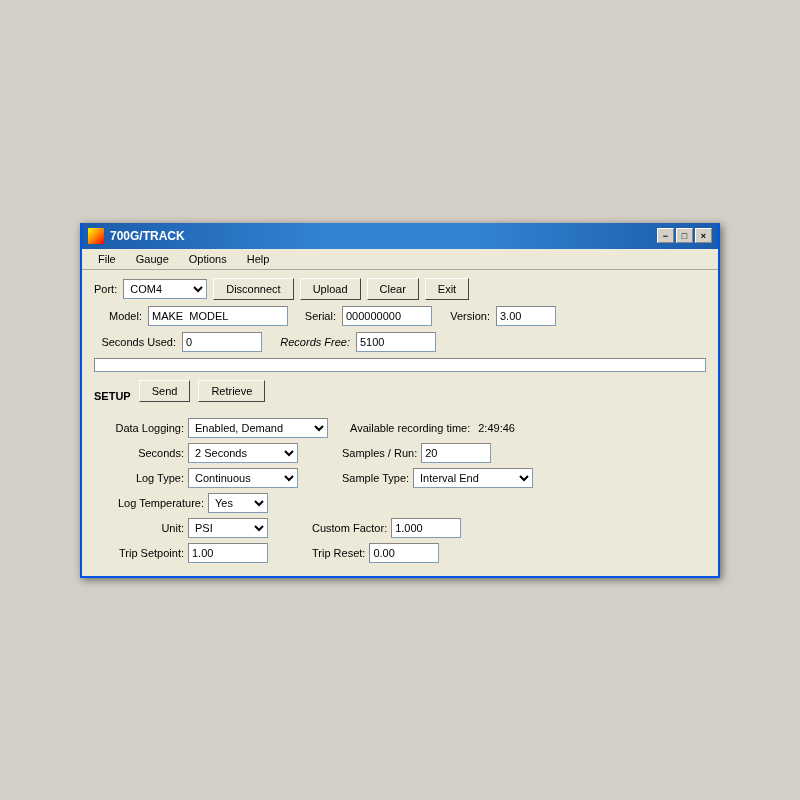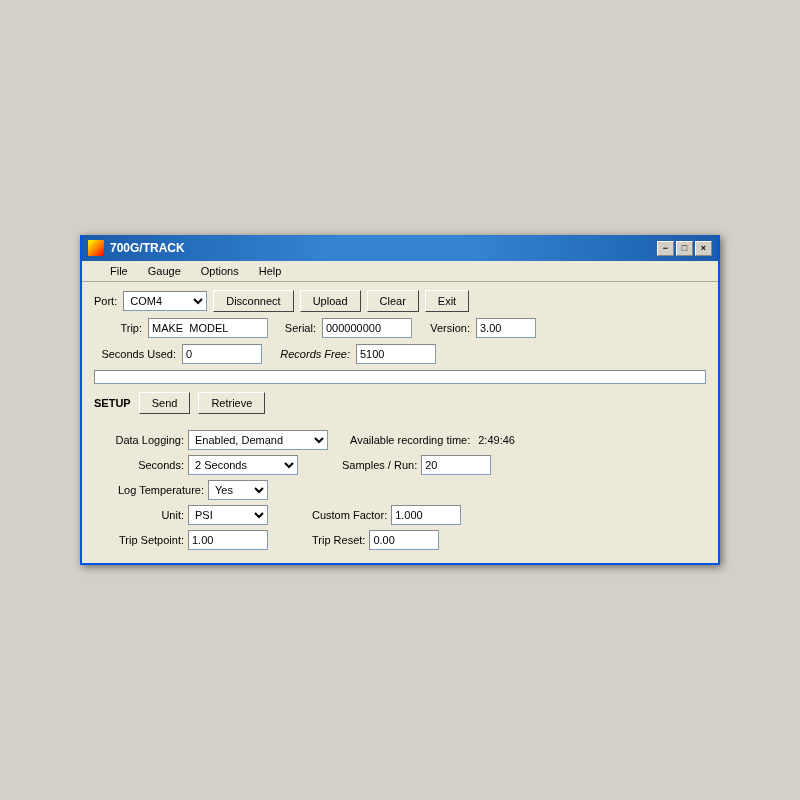--- a/index.html
+++ b/index.html
@@ -56,21 +56,21 @@
       display: flex;
       align-items: center;
       justify-content: center;
       font-size: 9px;
       color: #000;
     }
     .menu-bar {
       background: #ece9d8;
       border-bottom: 1px solid #aca899;
       display: flex;
-      padding: 2px 20px;
+      padding: 2px 8px;
       gap: 4px;
     }
     .menu-item {
       padding: 2px 8px;
       cursor: pointer;
       font-size: 11px;
     }
     .content {
       padding: 8px 12px;
       background: #ece9d8;
@@ -135,21 +135,21 @@
       background: #316ac5;
       width: 0%;
     }
     .section-label {
       font-weight: bold;
       font-size: 11px;
       color: #000;
     }
     .setup-row {
       display: flex;
-      align-items: center;
+      align-items: flex-end;
       gap: 8px;
       margin-bottom: 16px;
     }
     .inner-row {
       display: flex;
       align-items: center;
       gap: 4px;
       margin-bottom: 5px;
     }
   </style>
@@ -182,22 +182,22 @@
       <select class="select-field" style="width:84px;">
         <option>COM4</option>
       </select>
       <button class="btn">Disconnect</button>
       <button class="btn">Upload</button>
       <button class="btn">Clear</button>
       <button class="btn">Exit</button>
     </div>
 
     <div class="row">
-      <span class="label" style="min-width:48px;">Trip:</span>
-      <input type="text" class="input-field" style="width: 120px;" value="MAKE  MODEL">
+      <span class="label" style="min-width:48px;">Model:</span>
+      <input type="text" class="input-field" style="width: 140px;" value="MAKE  MODEL">
       <span class="label" style="min-width:42px;">Serial:</span>
       <input type="text" class="input-field" style="width: 90px;" value="000000000">
       <span class="label" style="min-width:52px;">Version:</span>
       <input type="text" class="input-field" style="width: 60px;" value="3.00">
     </div>
 
     <div class="row">
       <span class="label" style="min-width:82px;">Seconds Used:</span>
       <input type="text" class="input-field" style="width: 80px;" value="0">
       <span class="label" style="min-width:82px;font-style:italic;">Records Free:</span>
@@ -232,20 +232,34 @@
         <option selected="">2 Seconds</option>
         <option>5 Seconds</option>
         <option>10 Seconds</option>
         <option>30 Seconds</option>
         <option>1 Minute</option>
       </select>
       <span style="margin-left:40px;" class="label">Samples / Run:</span>
       <input type="text" class="input-field" style="width: 70px;" value="20">
     </div>
 
+    <div class="inner-row">
+      <span class="label" style="min-width:90px; text-align:right;">Log Type:</span>
+      <select class="select-field" style="width:110px;">
+        <option selected="">Continuous</option>
+        <option>Single</option>
+      </select>
+      <span style="margin-left:40px;" class="label">Sample Type:</span>
+      <select class="select-field" style="width:120px;">
+        <option selected="">Interval End</option>
+        <option>Average</option>
+        <option>Min</option>
+        <option>Max</option>
+      </select>
+    </div>
 
     <div class="inner-row">
       <span class="label" style="min-width:110px; text-align:right;">Log Temperature:</span>
       <select class="select-field" style="width:60px;">
         <option selected="">Yes</option>
         <option>No</option>
       </select>
     </div>
 
     <div class="inner-row">

